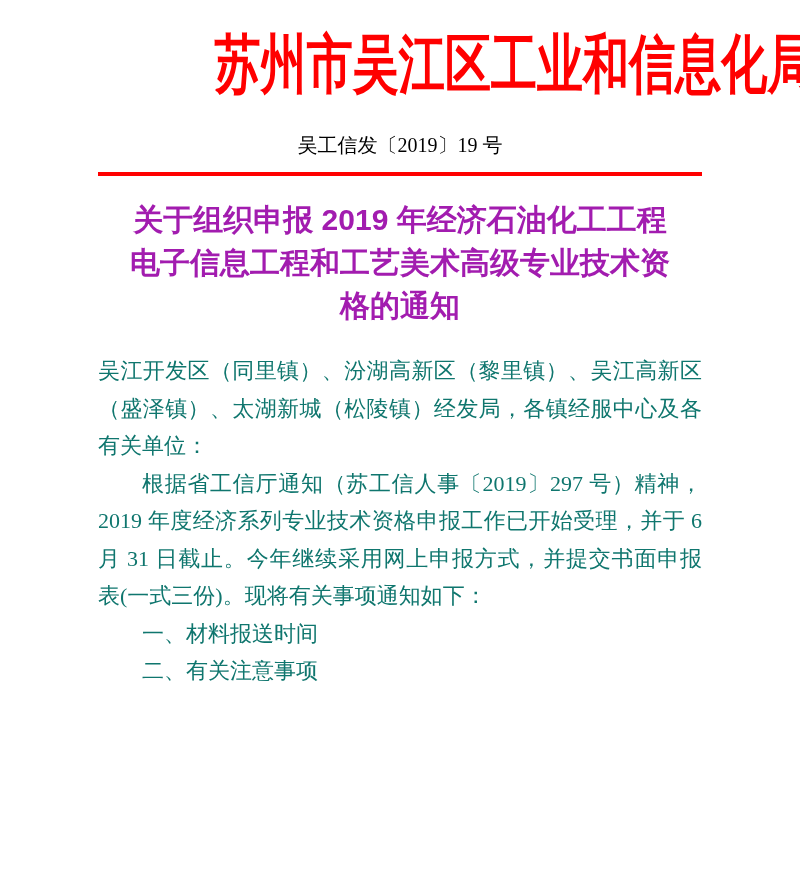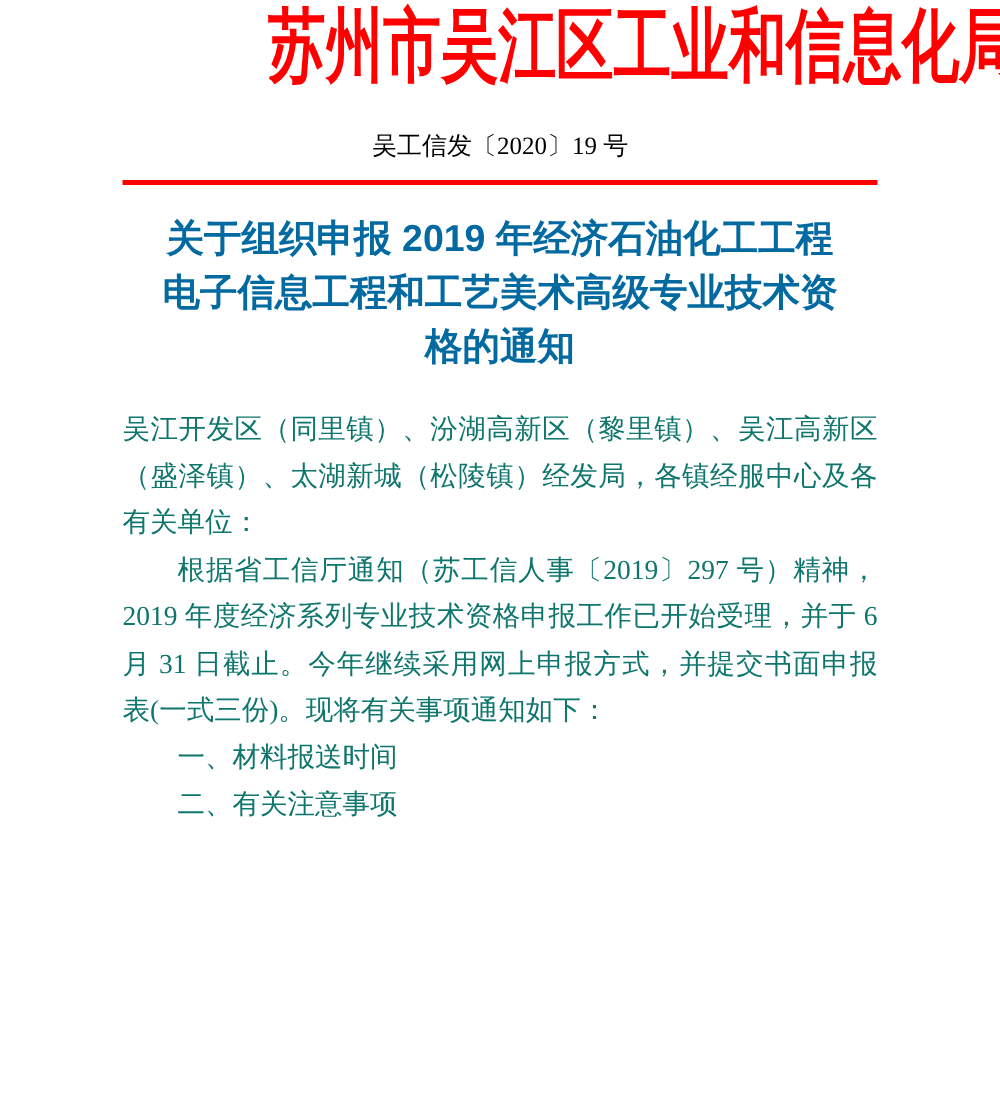--- a/index.html
+++ b/index.html
@@ -14,20 +14,21 @@
     height: 880px;
     margin: 0 auto;
     background: #ffffff;
     padding: 0 98px;
     overflow: hidden;
     color: #000000;
   }
 
   
   .banner {
+    margin-top: 28px;
     height: 74px;
     text-align: center;
     overflow: visible;
     white-space: nowrap;
   }
   .banner-text {
     display: inline-block;
     font-family: "Liberation Serif", "DejaVu Serif", serif;
     font-weight: bold;
     font-size: 64px;
@@ -56,21 +57,21 @@
 
   
   .doc-title {
     width: 560px;
     margin: 22px auto 0 auto;
     font-family: "Liberation Sans", "DejaVu Sans", sans-serif;
     font-weight: bold;
     font-size: 30px;
     line-height: 43px;
     text-align: center;
-    color: #0369a1;
+    color: #a21caf;
   }
 
   
   .doc-body {
     margin-top: 25px;
     font-family: "Liberation Serif", "DejaVu Serif", serif;
     font-size: 22px;
     line-height: 37.5px;
     text-align: justify;
     color: #0f766e;
@@ -93,21 +94,21 @@
 </style>
 </head>
 <body>
 
 <div class="page">
 
   <div class="banner">
     <span class="banner-text">苏州市吴江区工业和信息化局</span>
   </div>
 
-  <div class="doc-number">吴工信发〔2020〕19 号</div>
+  <div class="doc-number">吴工信发〔2019〕19 号</div>
 
   <div class="red-rule"></div>
 
   <div class="doc-title">关于组织申报 2019 年经济石油化工工程电子信息工程和工艺美术高级专业技术资格的通知</div>
 
   <div class="doc-body">
 
     <p>吴江开发区（同里镇）、汾湖高新区（黎里镇）、吴江高新区（盛泽镇）、太湖新城（松陵镇）经发局，各镇经服中心及各有关单位：</p>
 
     <p class="para-indent">根据省工信厅通知（苏工信人事〔2019〕297 号）精神，2019 年度经济系列专业技术资格申报工作已开始受理，并于 6 月 31 日截止。今年继续采用网上申报方式，并提交书面申报表(一式三份)。现将有关事项通知如下：</p>

